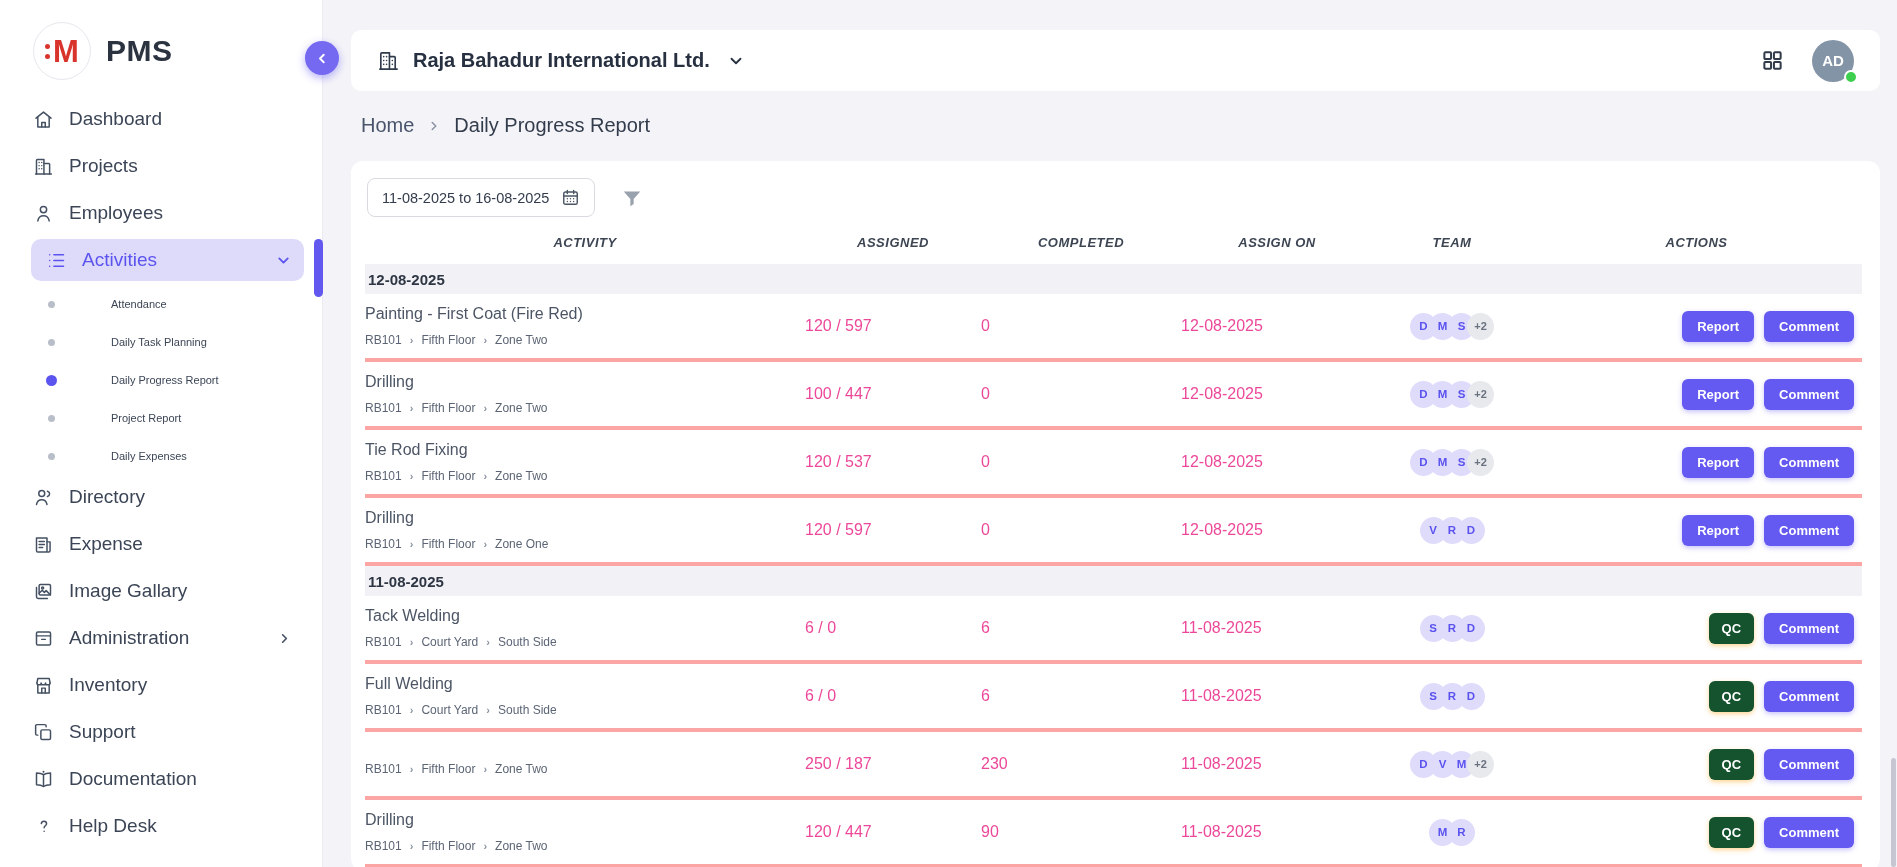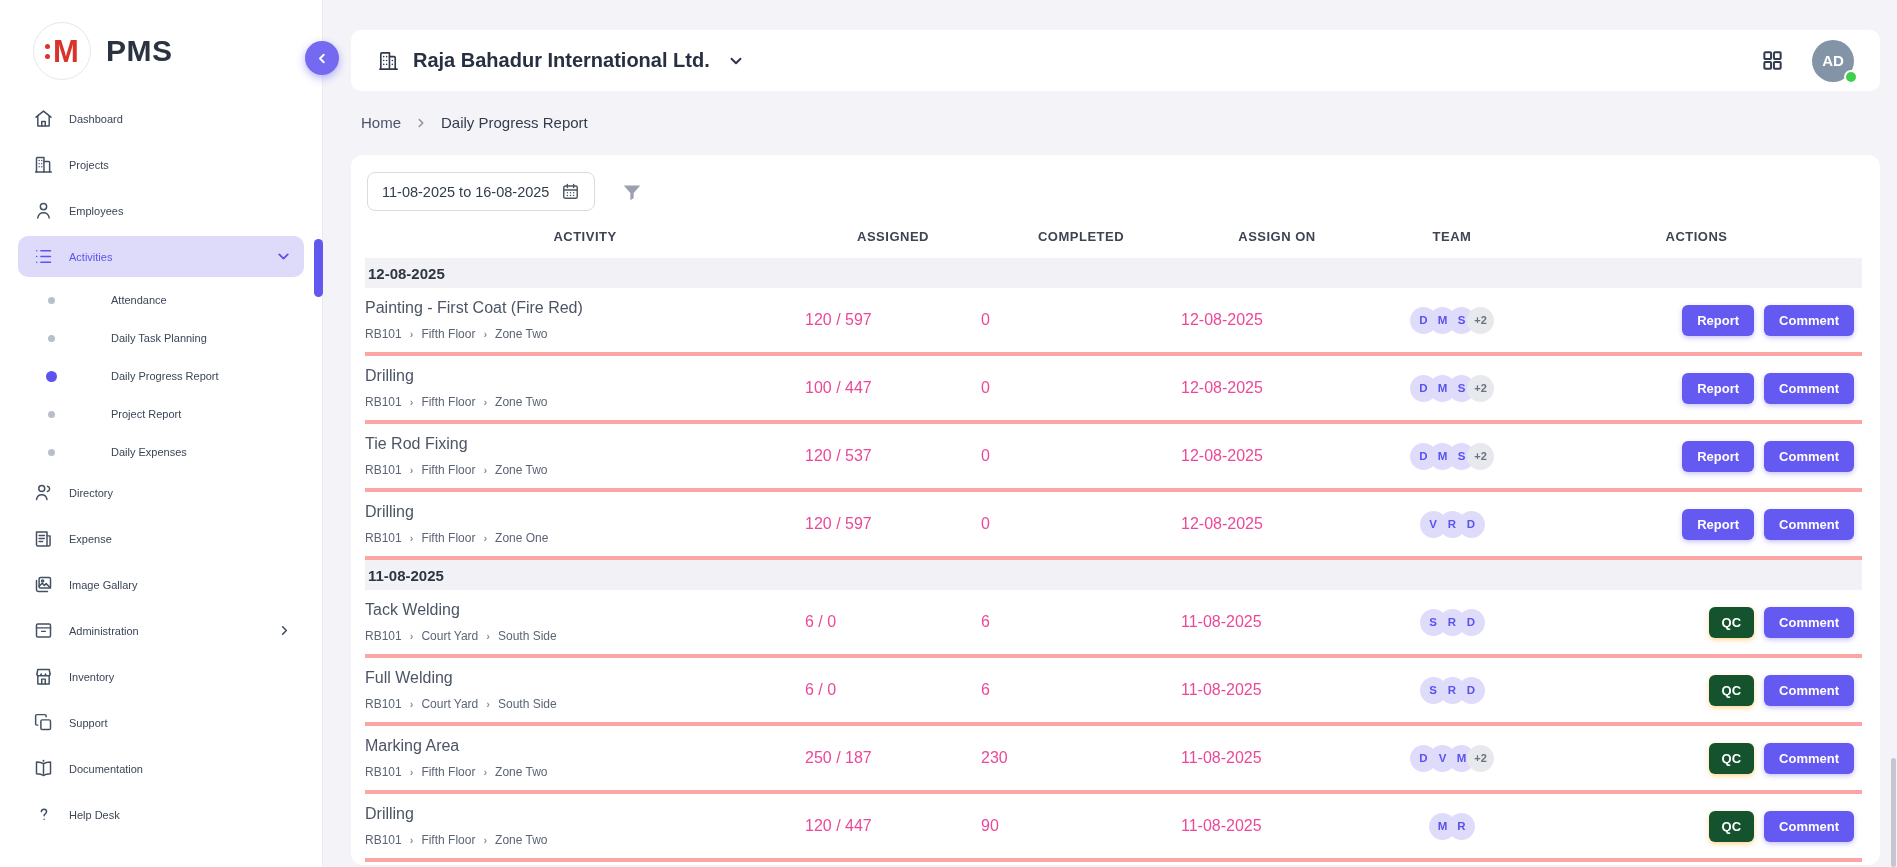--- a/index.html
+++ b/index.html
@@ -8,54 +8,54 @@
 
   
   .sidebar { width:323px; min-width:323px; background:#ffffff; border-right:1px solid #ebebf2; position:relative; padding-top:16px; }
   .logo-row { display:flex; align-items:center; gap:15px; padding:6px 0 18px 33px; }
   .logo-badge { width:58px; height:58px; border-radius:50%; border:1px solid #e7e7ee; display:flex; align-items:center; justify-content:center; gap:3px; background:#fff; }
   .logo-dots { display:flex; flex-direction:column; gap:5px; }
   .logo-dots i { width:5px; height:5px; border-radius:50%; background:#d8342c; display:block; }
   .logo-m { color:#d8342c; font-weight:800; font-size:31px; line-height:1; }
   .app-name { font-size:30px; font-weight:800; color:#2b3340; letter-spacing:.5px; }
   .nav { padding:0 18px; }
-  .nav-item { display:flex; align-items:center; gap:15px; padding:10px 12px 10px 14px; border-radius:10px; color:#3b4556; font-size:11px; font-weight:500; cursor:pointer; margin-bottom:5px; }
+  .nav-item { display:flex; align-items:center; gap:15px; padding:10px 12px 10px 14px; border-radius:10px; color:#3b4556; font-size:19px; font-weight:500; cursor:pointer; margin-bottom:5px; }
   .nav-item .icon { display:flex; width:22px; justify-content:center; }
   .nav-item svg { stroke:#445062; }
-  .nav-item.active { background:#dedbfa; color:#5b54ee; }
+  .nav-item.active { background:#dedbfa; color:#5b54ee;margin-left:13px; }
   .nav-item.active svg { stroke:#5b54ee; }
   .nav-item .chev { margin-left:auto; display:flex; }
   .nav-item.active .chev svg { stroke:#5b54ee; }
   .sub-item { display:flex; align-items:center; padding:12px 10px 12px 30px; font-size:11px; font-weight:500; color:#3b4556; cursor:pointer; margin-bottom:2px; }
   .sub-bullet { width:7px; height:7px; border-radius:50%; background:#b9bfc9; margin-right:56px; flex:none; }
   .sub-item.active .sub-bullet { width:11px; height:11px; background:#5b54ee; margin-left:-2px; margin-right:54px; }
   .active-bar { position:absolute; right:-1px; top:239px; width:9px; height:58px; background:#6257ee; border-radius:5px; }
   .collapse-btn { position:absolute; top:41px; right:-17px; width:34px; height:34px; border-radius:50%; background:#7669f1; color:#fff; display:flex; align-items:center; justify-content:center; box-shadow:0 3px 8px rgba(90,80,240,.45); z-index:6; border:none; cursor:pointer; }
 
   
   .main { flex:1; padding:30px 17px 0 28px; overflow:hidden; }
   .header-card { background:#fff; border-radius:10px; height:61px; display:flex; align-items:center; padding:0 26px; }
   .company { display:flex; align-items:center; gap:13px; font-size:20px; font-weight:700; color:#273040; cursor:pointer; }
   .company .chev-d { display:flex; margin-left:4px; }
   .header-right { margin-left:auto; display:flex; align-items:center; gap:28px; }
   .grid-btn { display:flex; background:none; border:none; cursor:pointer; }
   .avatar { width:42px; height:42px; border-radius:50%; background:#8494a7; color:#fff; font-weight:700; font-size:15px; display:flex; align-items:center; justify-content:center; position:relative; cursor:pointer; }
   .online-dot { position:absolute; bottom:-2px; right:-4px; width:14px; height:14px; border-radius:50%; background:#3ecf4e; border:2.5px solid #fff; }
 
-  .breadcrumb { margin:23px 0 0 10px; display:flex; align-items:center; gap:13px; font-size:15px; }
+  .breadcrumb { margin:23px 0 0 10px; display:flex; align-items:center; gap:13px; font-size:20px; }
   .crumb-home { color:#49536b; cursor:pointer; }
   .crumb-current { color:#333c4c; }
 
   .content-card { background:#fff; border-radius:12px; margin-top:24px; padding:17px 18px 0 14px; height:710px; overflow:hidden; }
   .filter-row { display:flex; align-items:center; gap:26px; padding-left:2px; }
   .date-input { display:flex; align-items:center; gap:12px; border:1px solid #d9dae2; border-radius:8px; padding:9px 14px; font-size:14.5px; color:#333c4c; background:#fff; cursor:pointer; }
   .funnel-btn { display:flex; background:none; border:none; cursor:pointer; }
 
   .grid-row { display:grid; grid-template-columns:440px 176px 200px 192px 158px 1fr; align-items:center; }
-  .table-head { margin-top:18px; padding-bottom:14px; }
+  .table-head { margin-top:18px; padding-bottom:14px;font-style:italic; }
   .table-head .hcell { text-align:center; font-size:13px; font-weight:700; color:#3d4553; letter-spacing:.5px; }
   .group-bar { background:#f2f2f6; height:30px; display:flex; align-items:center; padding-left:3px; font-weight:700; font-size:15px; color:#2e3644; }
   .t-row { border-bottom:4px solid #fca5a5; min-height:68px; padding:11px 0; }
   .activity-title { font-size:16px; color:#4c5565; }
   .activity-path { margin-top:10px; display:flex; align-items:center; gap:8px; font-size:12px; color:#5c6575; }
   .path-sep { color:#8b93a2; font-size:11px; font-weight:700; }
   .num-cell { text-align:left; font-size:16px; color:#ec4899; }
   .team-cell { display:flex; justify-content:center; }
   .avatar-sm { width:27px; height:27px; border-radius:50%; background:#dfdcfb; color:#5a52ee; font-size:11.5px; font-weight:700; display:flex; align-items:center; justify-content:center; margin-left:-8px; flex:none; }
   .avatar-sm:first-child { margin-left:0; }
@@ -455,21 +455,20 @@
             <span class="avatar-sm">R</span>
             <span class="avatar-sm">D</span>
           </div>
           <div class="actions-cell">
             <button class="btn btn-warning">QC</button>
             <button class="btn btn-primary">Comment</button>
           </div>
         </div>
         <div class="grid-row t-row">
           <div>
-            <div class="activity-title">Marking Area</div>
             <div class="activity-path">
               <span>RB101</span>
               <span class="path-sep">›</span>
               <span>Fifth Floor</span>
               <span class="path-sep">›</span>
               <span>Zone Two</span>
             </div>
           </div>
           <div class="num-cell">250 / 187</div>
           <div class="num-cell">230</div>

